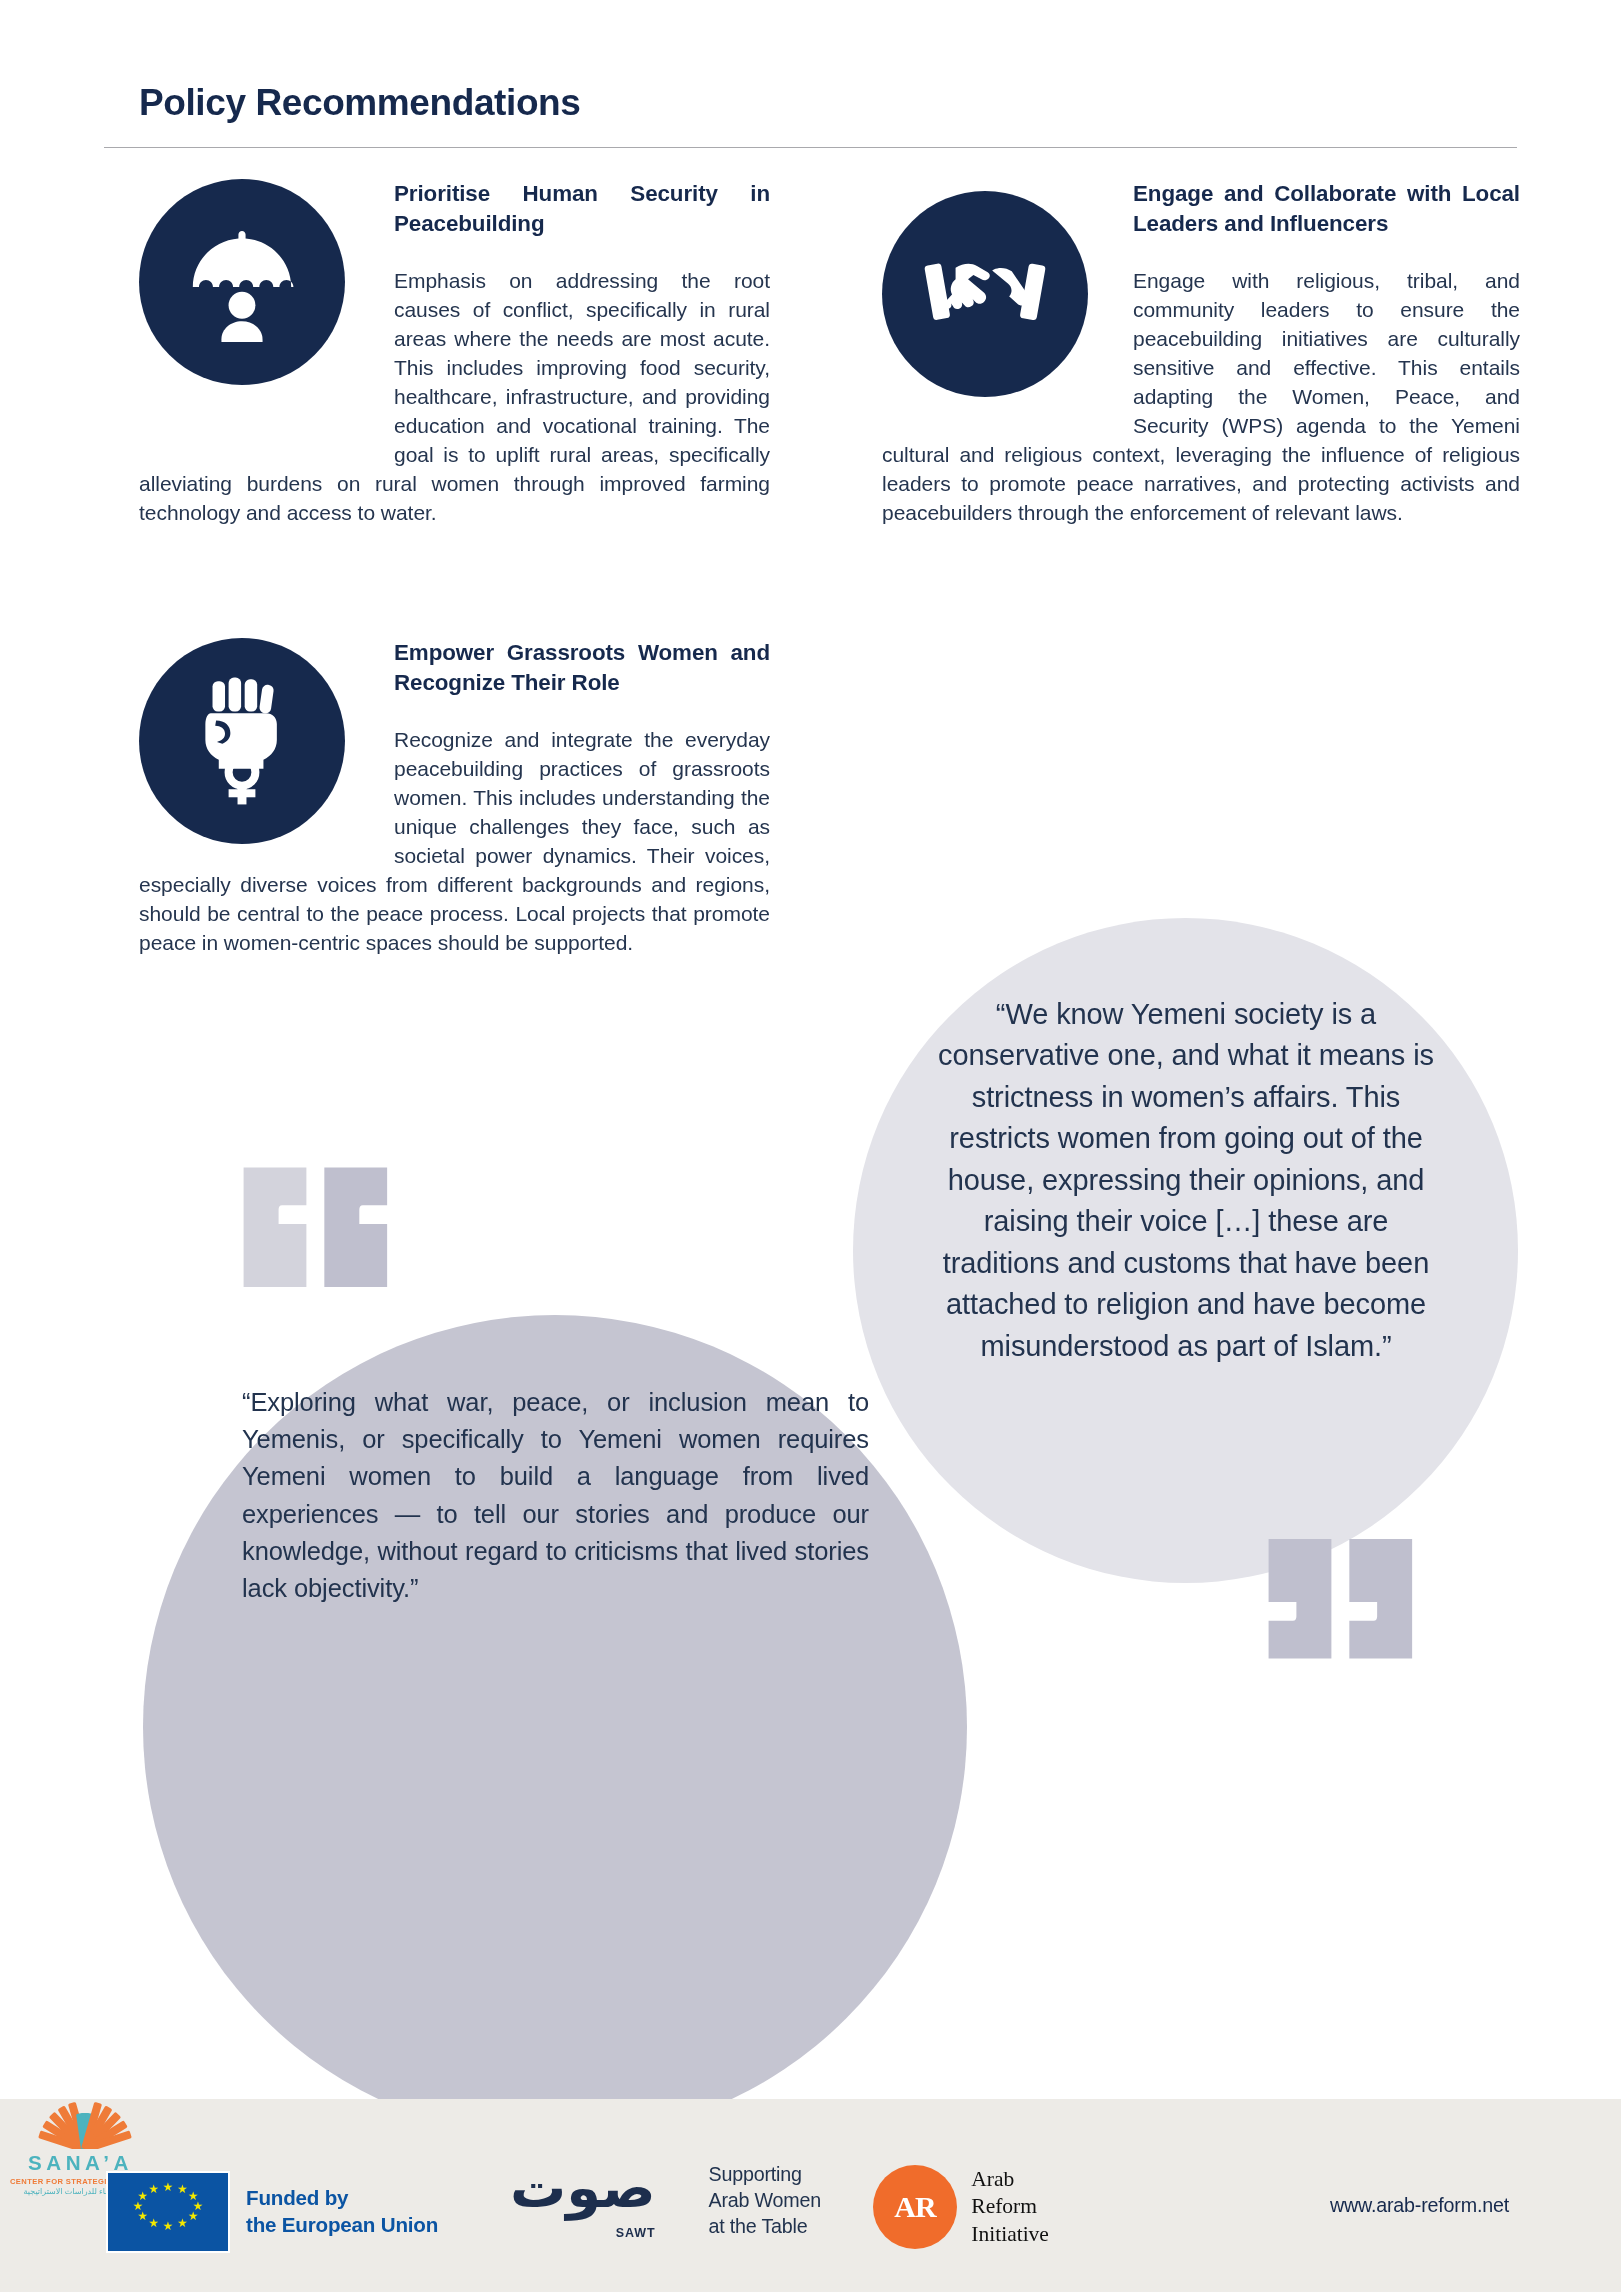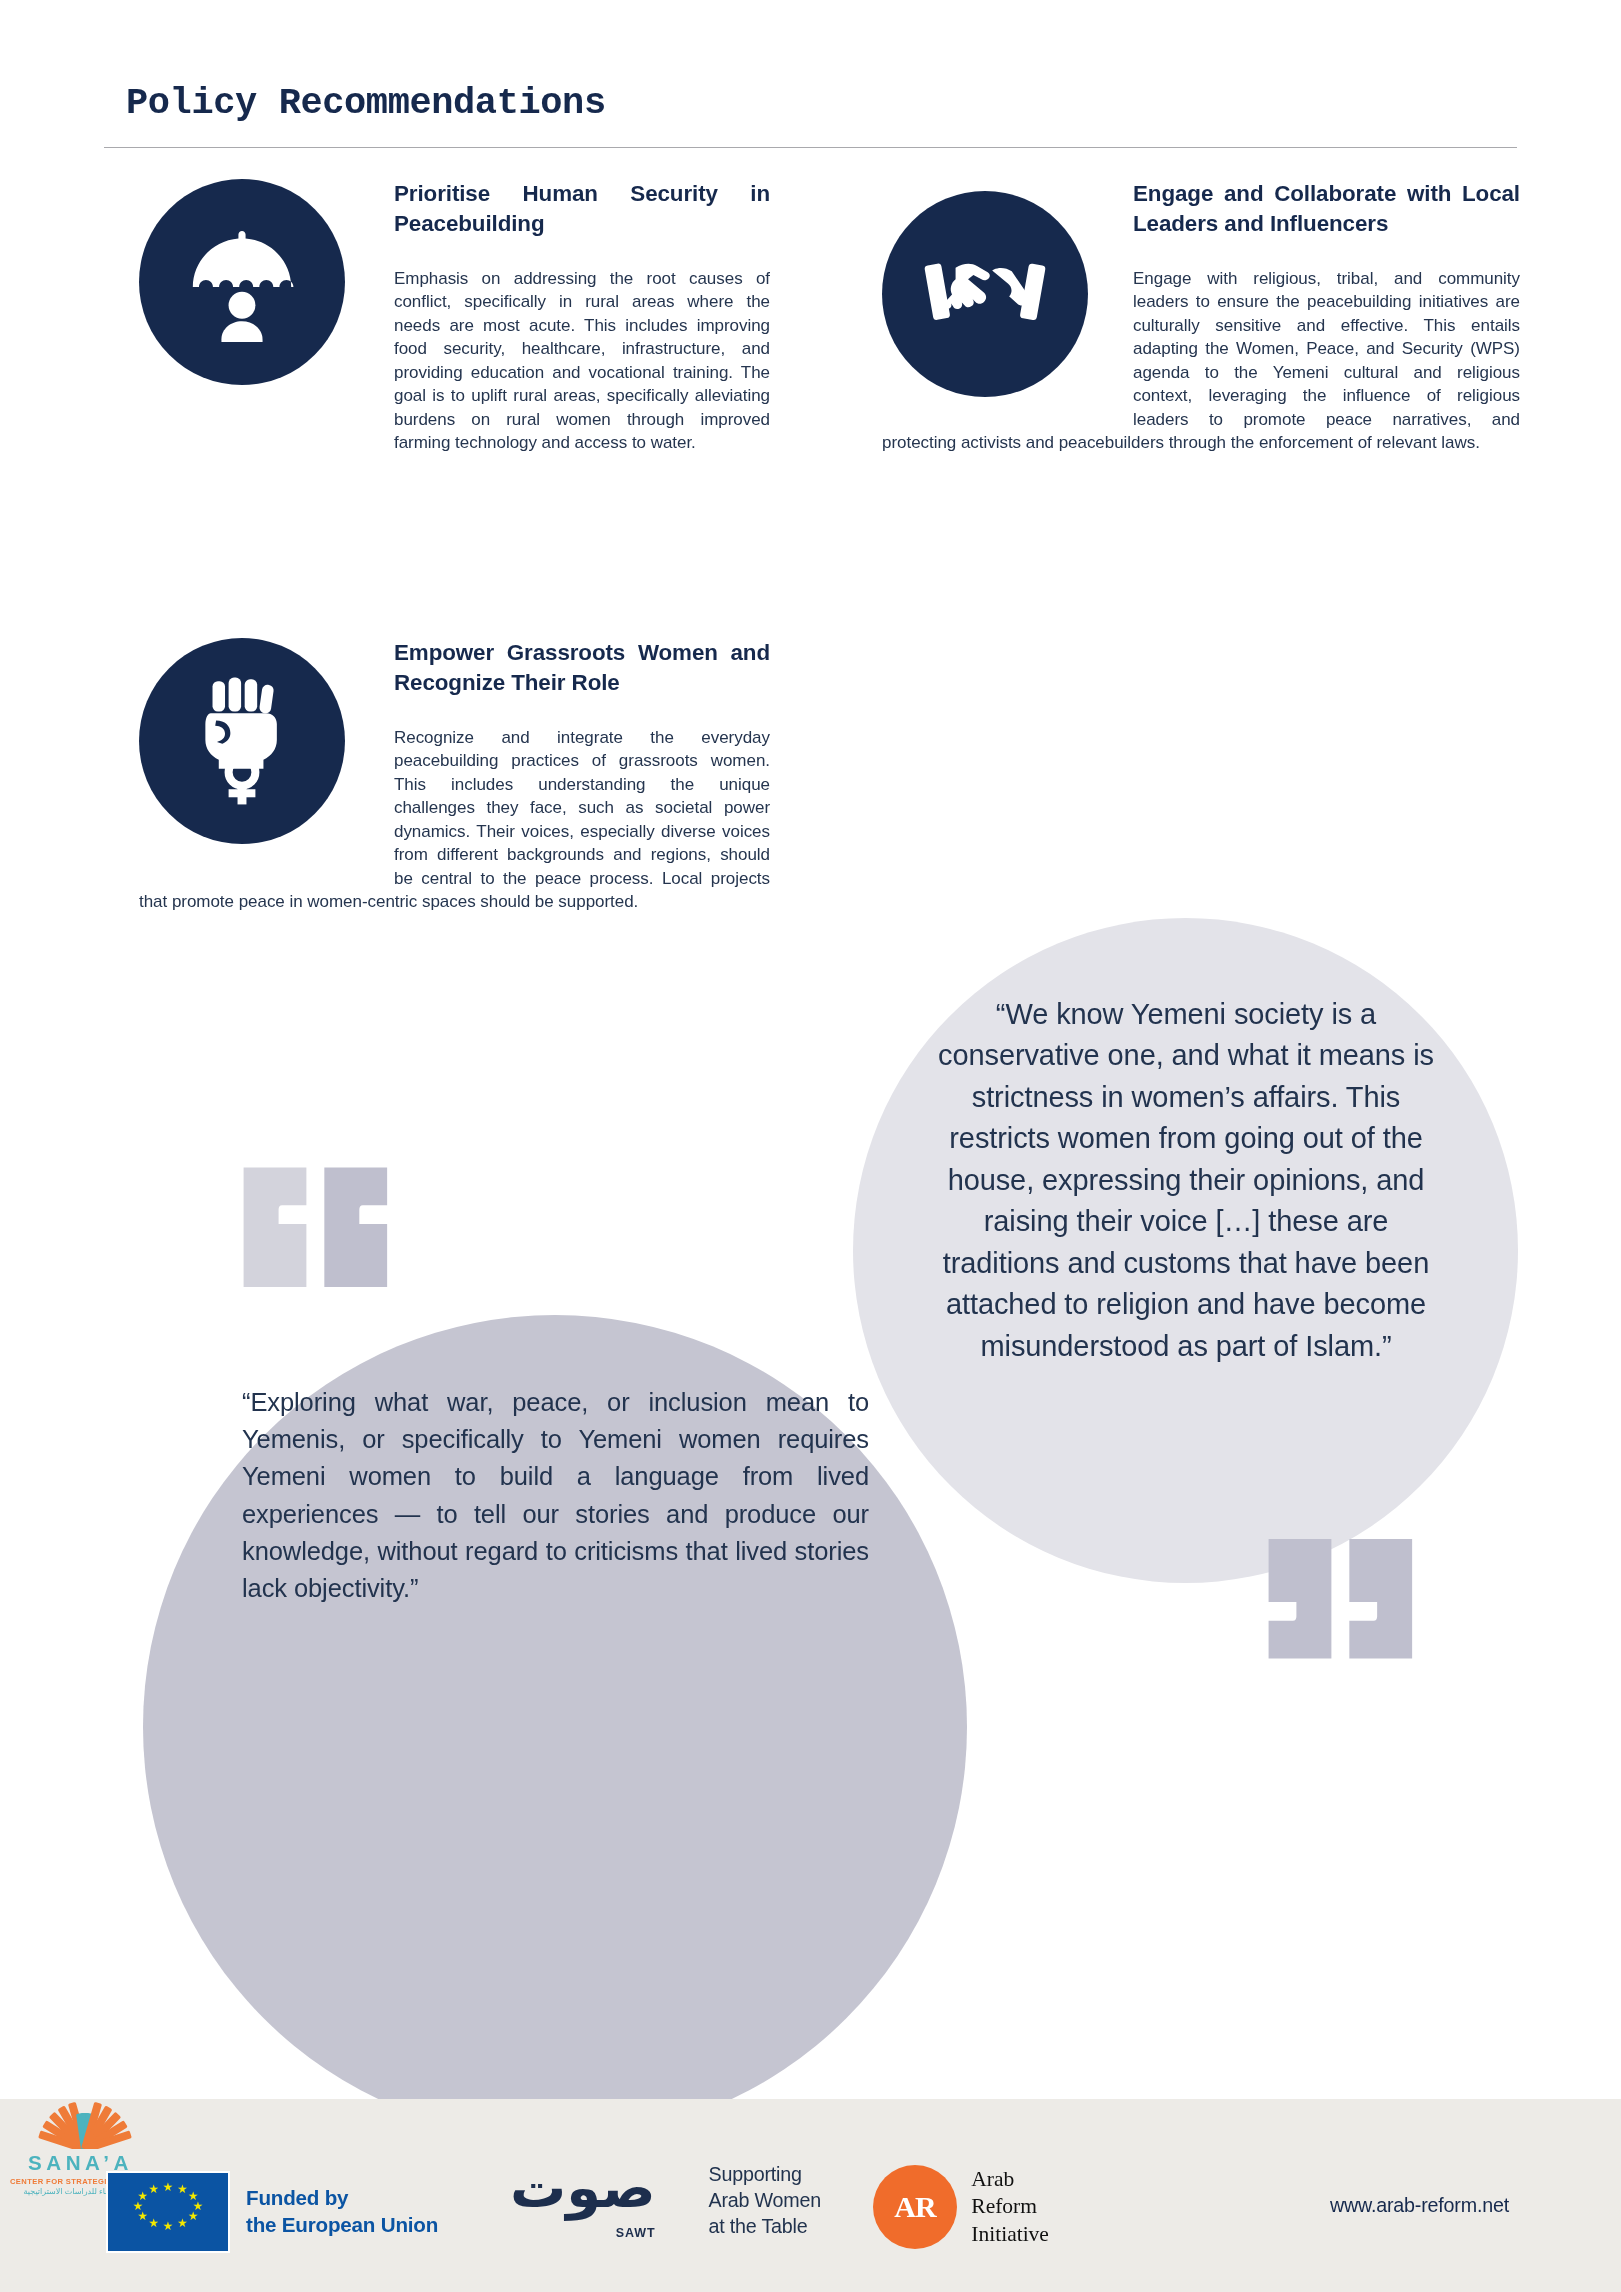--- a/index.html
+++ b/index.html
@@ -13,27 +13,26 @@
     height: 2293px;
     position: relative;
     font-family: "Liberation Sans", sans-serif;
     color: #1d2e4d;
     overflow: hidden;
   }
 
   
   .page-title {
     position: absolute;
-    left: 126px;
+    left: 139px;
     top: 82px;
     font-size: 37px;
     font-weight: bold;
     letter-spacing: -0.4px;
     color: #16294d;
-    font-family: Liberation Mono, monospace;
   }
   .header-rule {
     position: absolute;
     left: 104px;
     top: 147px;
     width: 1413px;
     height: 0.9px;
     background: #a9a9ad;
   }
 
@@ -88,21 +87,21 @@
     margin: 0 0 27px 0;
     font-size: 22.4px;
     font-weight: bold;
     line-height: 1.36;
     color: #16294d;
     text-align: justify;
     letter-spacing: -0.1px;
   }
   .rec-wrap p {
     margin: 0;
-    font-size: 17px;
+    font-size: 21px;
     line-height: 1.38;
     color: #25354f;
     text-align: justify;
     letter-spacing: -0.04px;
     hyphens: manual;
   }
 
   
   .quote-mark {
     position: absolute;

